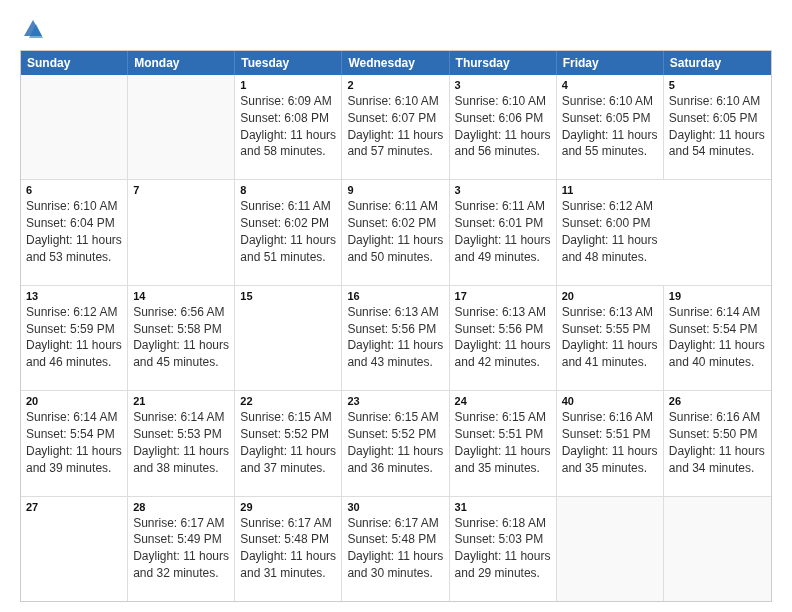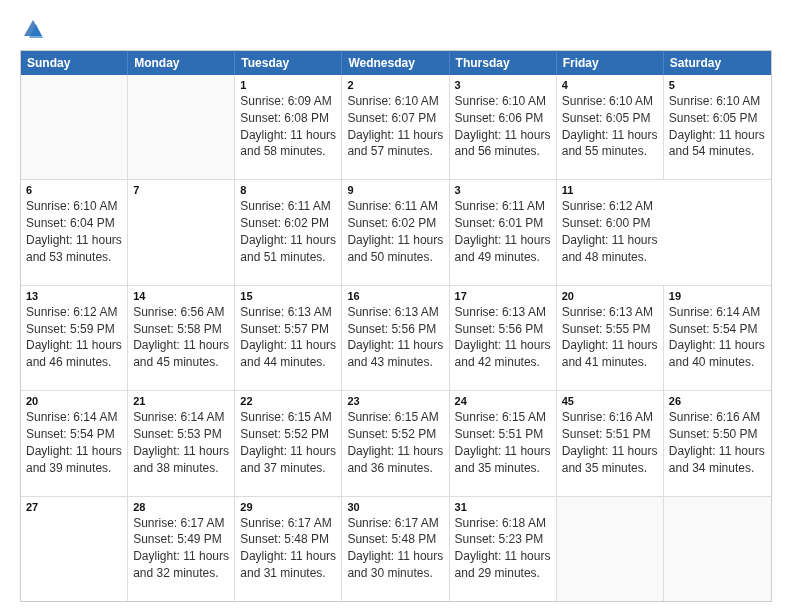--- a/index.html
+++ b/index.html
@@ -217,23 +217,20 @@
 Daylight: 11 hours and 46 minutes.</div>
           </div>
           <div class="cal-cell">
             <div class="day-num">14</div>
             <div class="info">Sunrise: 6:56 AM
 Sunset: 5:58 PM
 Daylight: 11 hours and 45 minutes.</div>
           </div>
           <div class="cal-cell">
             <div class="day-num">15</div>
-            <div class="info">Sunrise: 6:13 AM
-Sunset: 5:57 PM
-Daylight: 11 hours and 44 minutes.</div>
           </div>
           <div class="cal-cell">
             <div class="day-num">16</div>
             <div class="info">Sunrise: 6:13 AM
 Sunset: 5:56 PM
 Daylight: 11 hours and 43 minutes.</div>
           </div>
           <div class="cal-cell">
             <div class="day-num">17</div>
             <div class="info">Sunrise: 6:13 AM
@@ -278,21 +275,21 @@
 Sunset: 5:52 PM
 Daylight: 11 hours and 36 minutes.</div>
           </div>
           <div class="cal-cell">
             <div class="day-num">24</div>
             <div class="info">Sunrise: 6:15 AM
 Sunset: 5:51 PM
 Daylight: 11 hours and 35 minutes.</div>
           </div>
           <div class="cal-cell">
-            <div class="day-num">45</div>
+            <div class="day-num">40</div>
             <div class="info">Sunrise: 6:16 AM
 Sunset: 5:51 PM
 Daylight: 11 hours and 35 minutes.</div>
           </div>
           <div class="cal-cell">
             <div class="day-num">26</div>
             <div class="info">Sunrise: 6:16 AM
 Sunset: 5:50 PM
 Daylight: 11 hours and 34 minutes.</div>
           </div>
@@ -315,21 +312,21 @@
           </div>
           <div class="cal-cell">
             <div class="day-num">30</div>
             <div class="info">Sunrise: 6:17 AM
 Sunset: 5:48 PM
 Daylight: 11 hours and 30 minutes.</div>
           </div>
           <div class="cal-cell">
             <div class="day-num">31</div>
             <div class="info">Sunrise: 6:18 AM
-Sunset: 5:23 PM
+Sunset: 5:03 PM
 Daylight: 11 hours and 29 minutes.</div>
           </div>
           <div class="cal-cell empty"></div>
           <div class="cal-cell empty"></div>
         </div>
       </div>
   </div>
 </div>
 
 </body></html>

